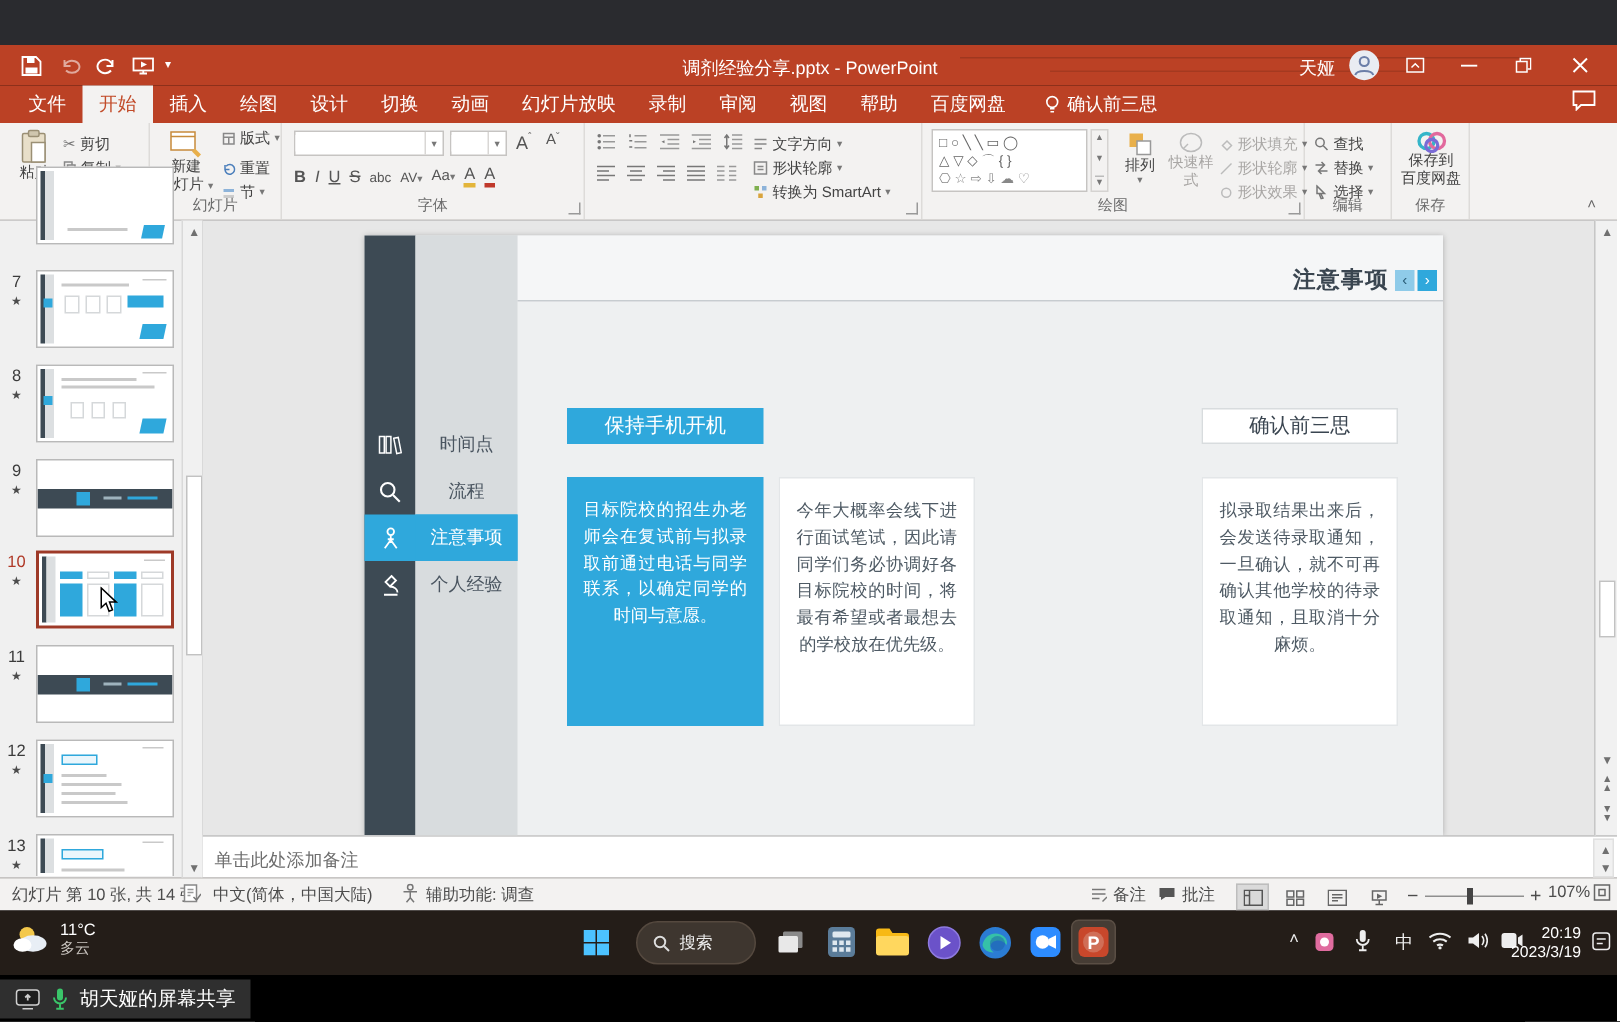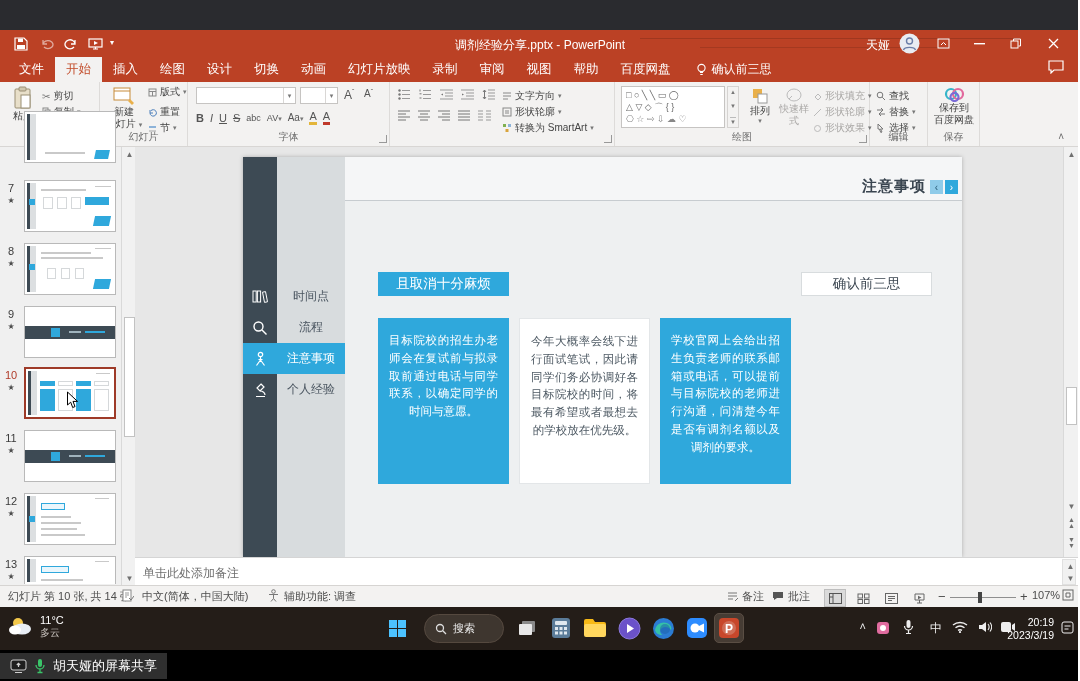--- a/index.html
+++ b/index.html
@@ -595,26 +595,26 @@
 
       <div class="s-title" style="right:36px;top:20px">注意事项</div>
       <div class="s-arrow" style="right:19px;top:23px;background:#8fcbe9;color:#2a5d77">
           <span>‹</span>
         </div>
       <div class="s-arrow" style="right:4px;top:23px;background:#2fa8dc;color:#fff">
           <span>›</span>
         </div>
       <div class="ab" style="left:102px;top:43px;width:617px;height:1px;background:#c7ccd0"></div>
 
-      <div class="colhead blue" style="left:135px;top:115px">且取消十分麻烦</div>
+      <div class="colhead blue" style="left:135px;top:115px">保持手机开机</div>
       <div class="colhead white" style="left:558px;top:115px">确认前三思</div>
 
       <div class="colbody white" style="left:276px;top:161px">今年大概率会线下进行面试笔试，因此请同学们务必协调好各目标院校的时间，将最有希望或者最想去的学校放在优先级。</div>
       <div class="colbody blue" style="left:135px;top:161px">目标院校的招生办老师会在复试前与拟录取前通过电话与同学联系，以确定同学的时间与意愿。</div>
-      <div class="colbody blue" style="left:417px;top:161px">学校官网上会给出招生负责老师的联系邮箱或电话，可以提前与目标院校的老师进行沟通，问清楚今年是否有调剂名额以及调剂的要求。</div>
+      <div class="colbody white" style="left:558px;top:161px">拟录取结果出来后，会发送待录取通知，一旦确认，就不可再确认其他学校的待录取通知，且取消十分麻烦。</div>
     </div>
   </div>
 
   <div class="ab vscroll" style="left:1063px;top:147px;width:15px;height:410px">
     <div class="sarrow">
         <span>▲</span>
       </div>
     <div class="sthumb" style="top:240px;height:38px"></div>
     <div class="sarrow ab" style="top:352px">
         <span>▼</span>

